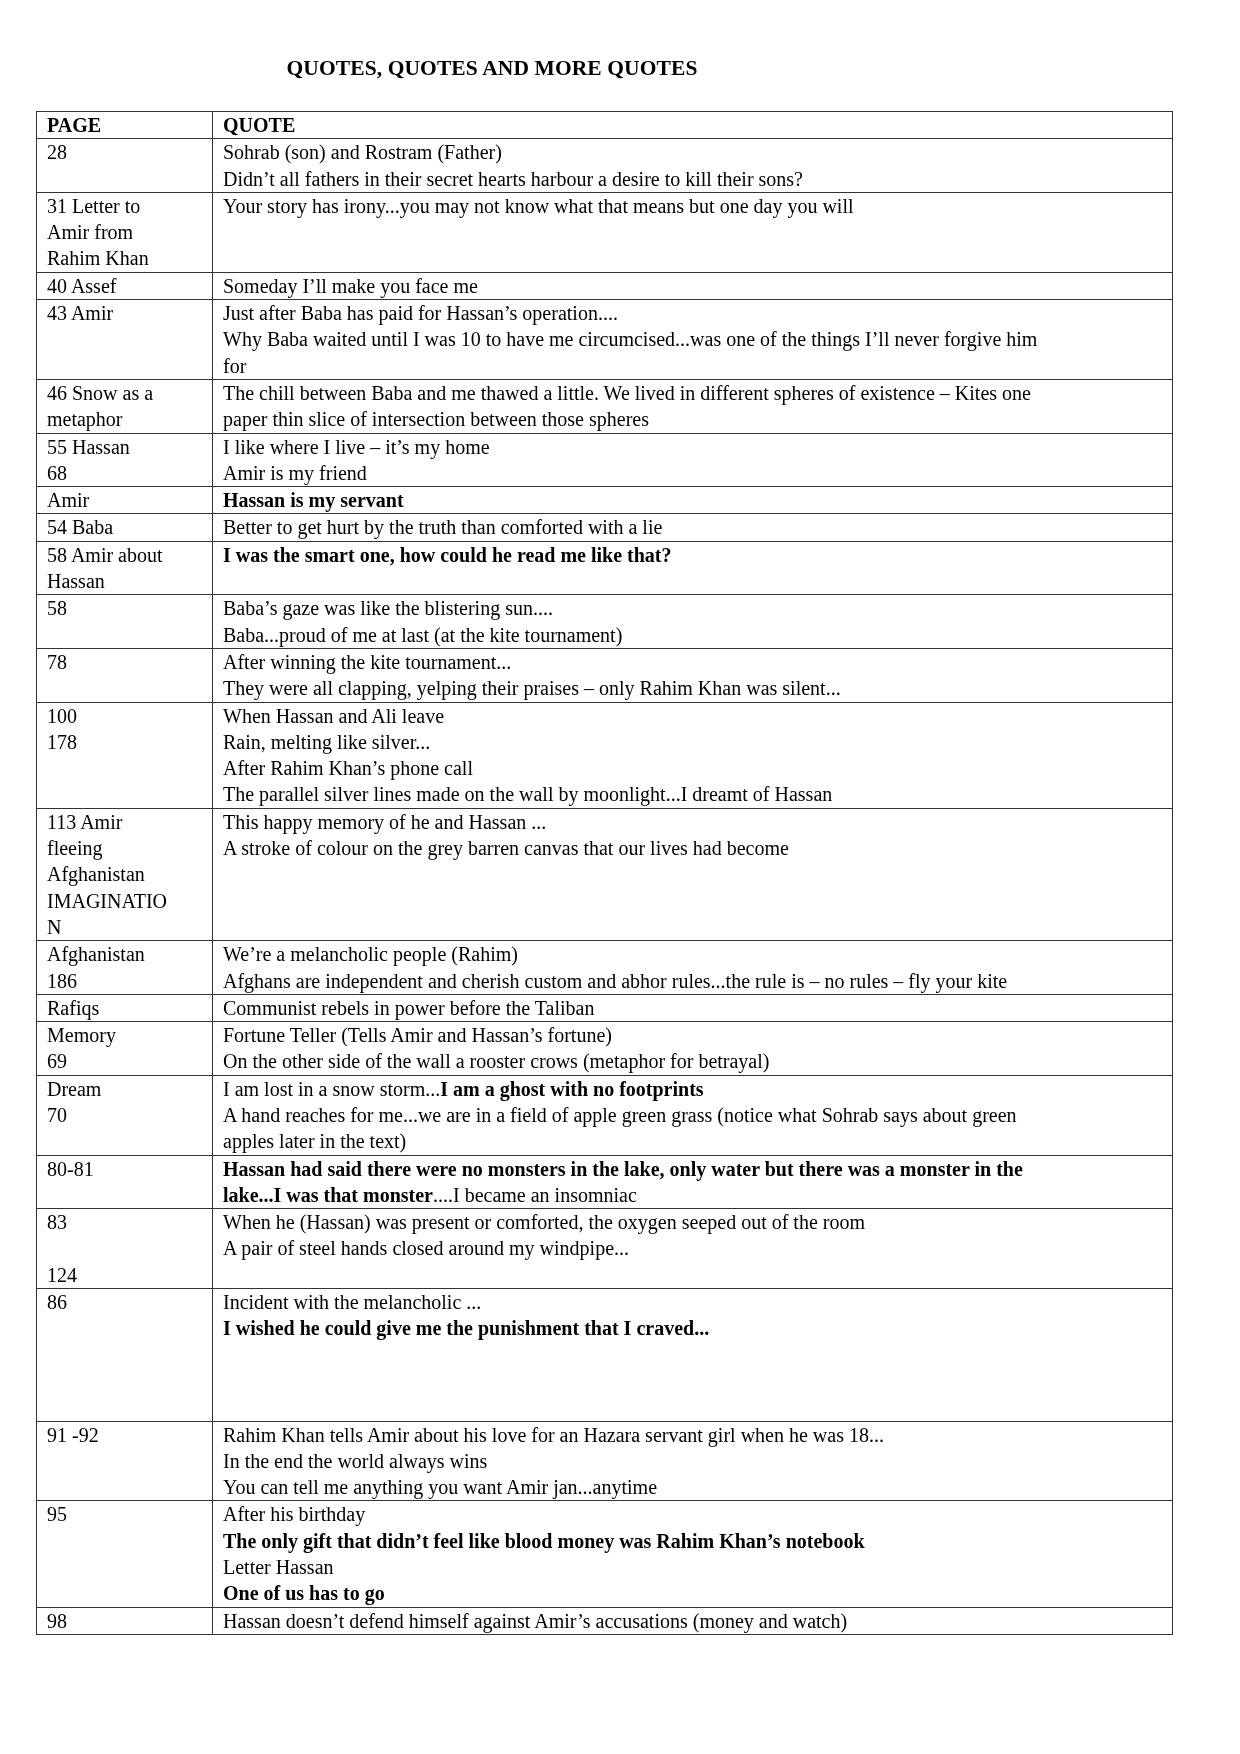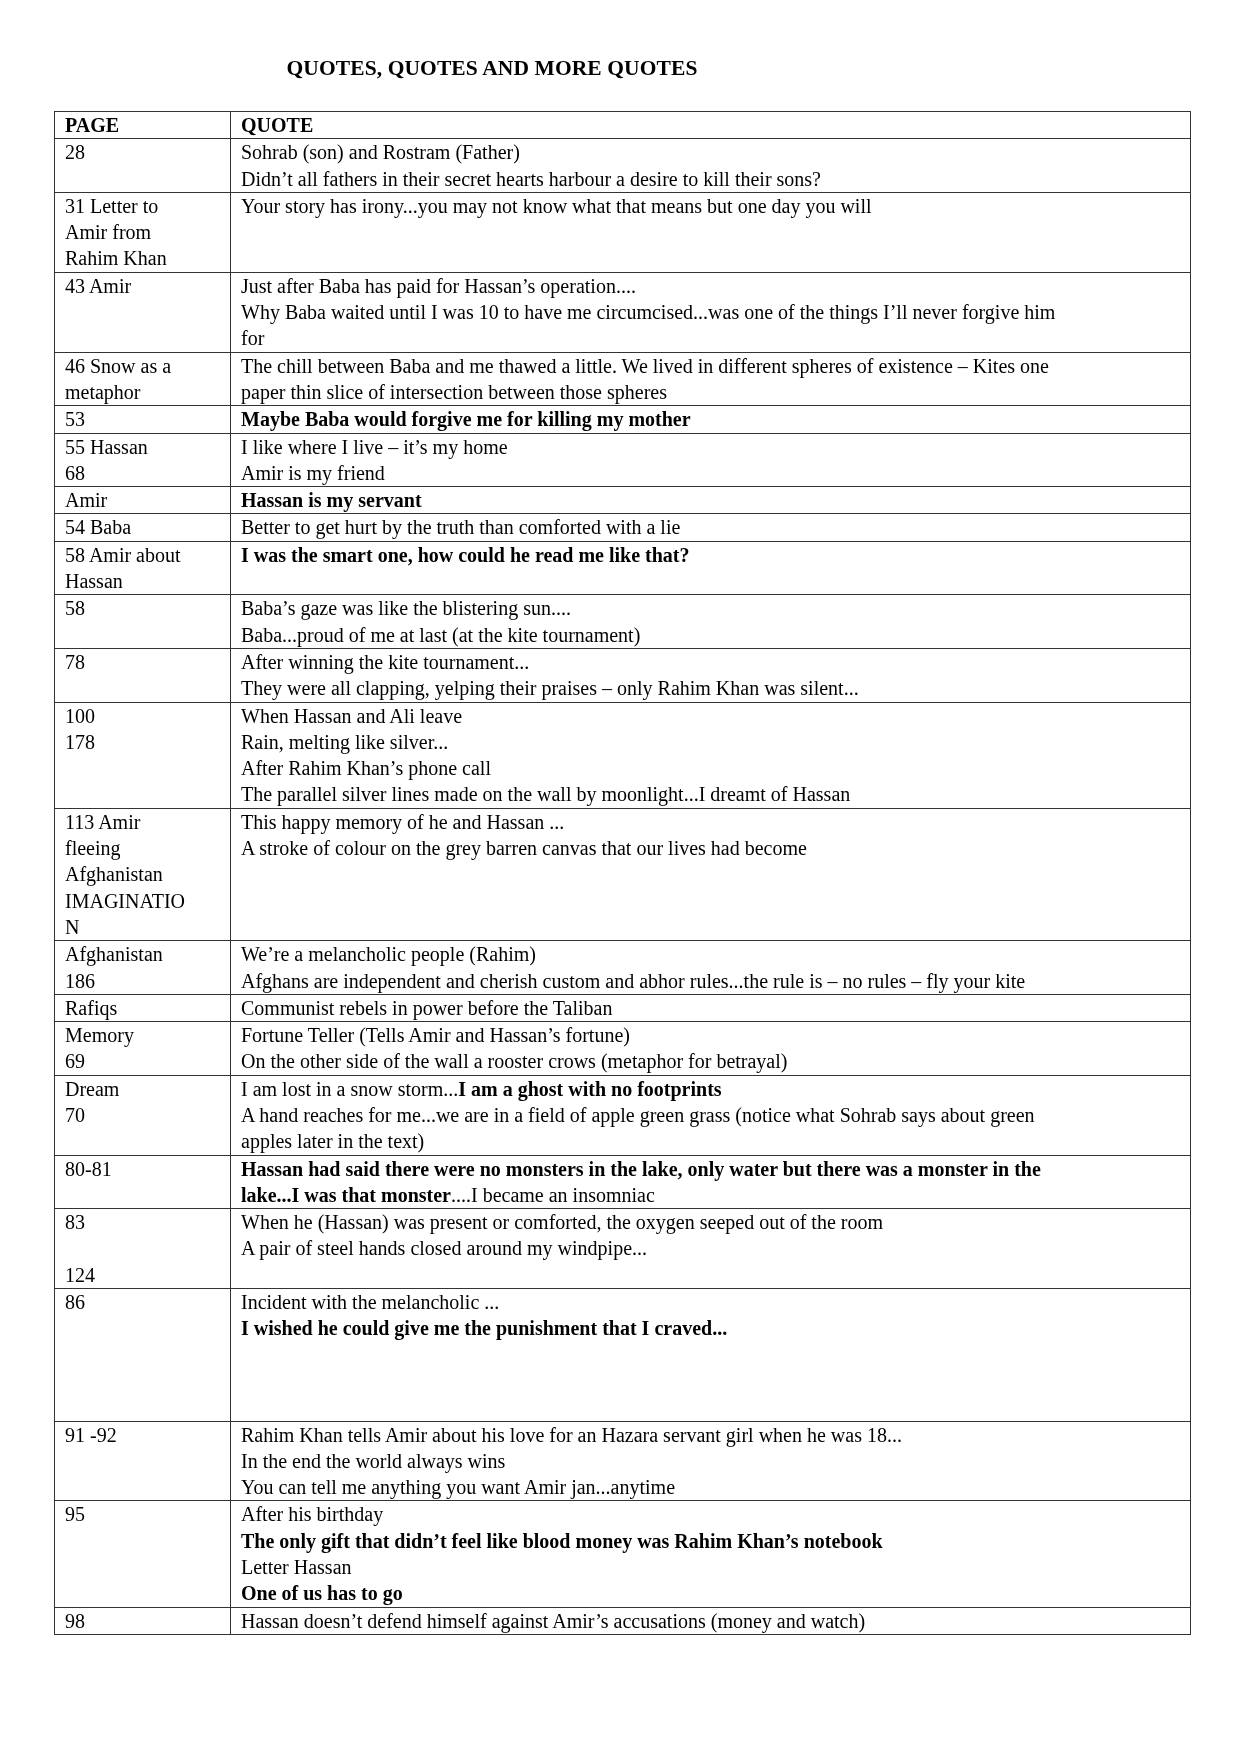--- a/index.html
+++ b/index.html
@@ -5,21 +5,21 @@
   html, body { margin: 0; padding: 0; background: #ffffff; }
   body {
     width: 1240px; height: 1754px; position: relative; overflow: hidden;
     font-family: "Liberation Serif", "DejaVu Serif", serif; color: #000;
   }
   .title {
     position: absolute; left: 0; top: 56px; width: 984px; text-align: center;
     font-weight: bold; font-size: 21.5px; letter-spacing: 0.1px;
   }
   table.quotes {
-    position: absolute; left: 54px; top: 111px; width: 1137px;
+    position: absolute; left: 36px; top: 111px; width: 1137px;
     border-collapse: collapse; table-layout: fixed;
   }
   table.quotes td, table.quotes th {
     border: 1.5px solid #333; padding: 0 0 0 10px; vertical-align: top;
     font-size: 20px; line-height: 26.3px; text-align: left; font-weight: normal;
   }
   table.quotes col.c-page { width: 176px; }
   table.quotes th { font-weight: bold; }
   .line { display: block; min-height: 26.3px; white-space: nowrap; }
   .b { font-weight: bold; }
@@ -57,44 +57,44 @@
           <span class="line">Rahim Khan</span>
         </td>
         <td>
           <span class="line"><span>Your story has irony...you may not know what that means but one day you will</span></span>
           <span class="line"></span>
           <span class="line"></span>
         </td>
       </tr>
       <tr>
         <td>
+          <span class="line">40 Assef</span>
+        </td>
+        <td>
+          <span class="line"><span>Someday I’ll make you face me</span></span>
+        </td>
+      </tr>
+      <tr>
+        <td>
           <span class="line">43 Amir</span>
         </td>
         <td>
           <span class="line"><span>Just after Baba has paid for Hassan’s operation....</span></span>
           <span class="line"><span>Why Baba waited until I was 10 to have me circumcised...was one of the things I’ll never forgive him</span></span>
           <span class="line"><span>for</span></span>
         </td>
       </tr>
       <tr>
         <td>
           <span class="line">46 Snow as a</span>
           <span class="line">metaphor</span>
         </td>
         <td>
           <span class="line"><span>The chill between Baba and me thawed a little. We lived in different spheres of existence – Kites one</span></span>
           <span class="line"><span>paper thin slice of intersection between those spheres</span></span>
-        </td>
-      </tr>
-      <tr>
-        <td>
-          <span class="line">53</span>
-        </td>
-        <td>
-          <span class="line"><span class="b">Maybe Baba would forgive me for killing my mother</span></span>
         </td>
       </tr>
       <tr>
         <td>
           <span class="line">55 Hassan</span>
           <span class="line">68</span>
         </td>
         <td>
           <span class="line"><span>I like where I live – it’s my home</span></span>
           <span class="line"><span>Amir is my friend</span></span>

